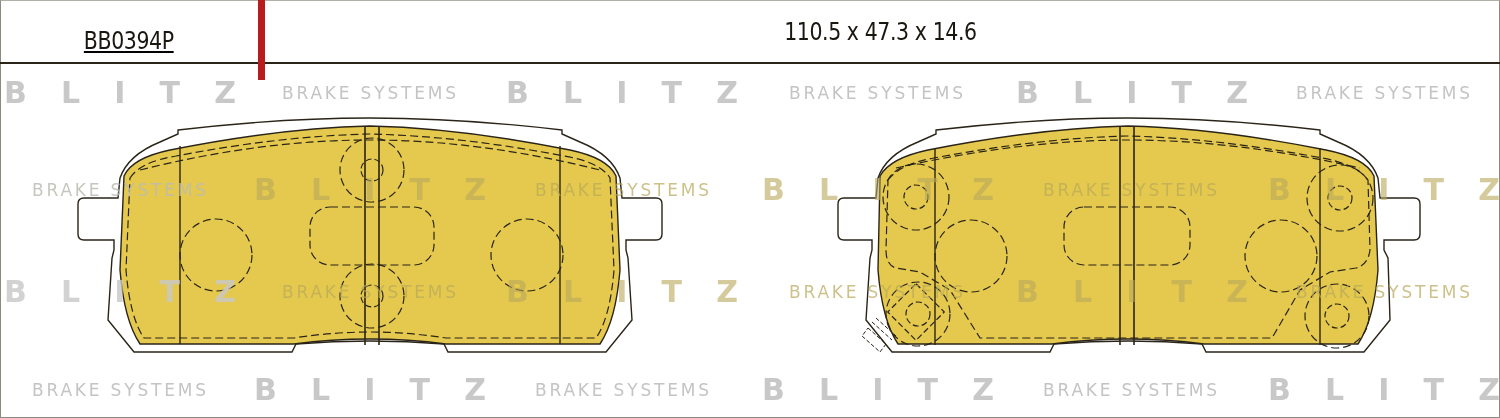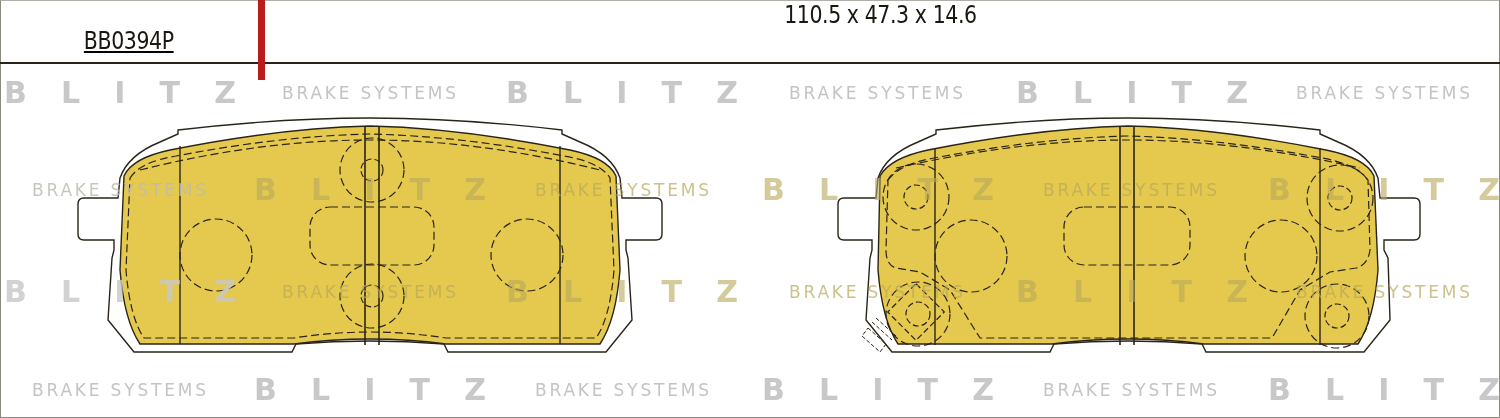--- a/index.html
+++ b/index.html
@@ -1,20 +1,20 @@
 <!DOCTYPE html>
 <html><head>
   <meta charset="utf-8">
   <style>
     html, body { margin: 0; padding: 0; background: #ffffff; }
     body { width: 1500px; height: 418px; position: relative; overflow: hidden; font-family: "DejaVu Sans", sans-serif; }
     .frame { position: absolute; left: 0; top: 0; width: 1498px; height: 416px; border: 1px solid #8a8a80; border-top: 1px solid #b0b0a8; }
     .header { position: absolute; left: 0; top: 0; width: 1500px; height: 62px; border-bottom: 2px solid #2a2418; }
     .cell-code { position: absolute; left: 0; top: 0; width: 258px; height: 80px; border-right: 7px solid #b91c1c; display: flex; align-items: center; justify-content: center; text-decoration: underline; }
-    .cell-dims { position: absolute; left: 260px; top: 0; width: 1240px; height: 62px; display: flex; align-items: flex-start; justify-content: center; }
+    .cell-dims { position: absolute; left: 260px; top: 0; width: 1240px; height: 62px; display: flex; align-items: center; justify-content: center; }
     .htext { font-family: "DejaVu Sans", sans-serif; font-size: 25px; color: #1a1610; letter-spacing: -0.5px; transform: scaleX(0.82); }
     svg.drawing { position: absolute; left: 0; top: 0; }
     .wm-blitz { font-family: "DejaVu Sans", sans-serif; font-weight: bold; font-size: 30px; fill: #c8c8c8; }
     .wm-brake { font-family: "DejaVu Sans", sans-serif; font-size: 17px; fill: #c4c4c4; letter-spacing: 4px; }
   </style>
 </head>
 <body>
 
 <div class="frame"></div>
 

